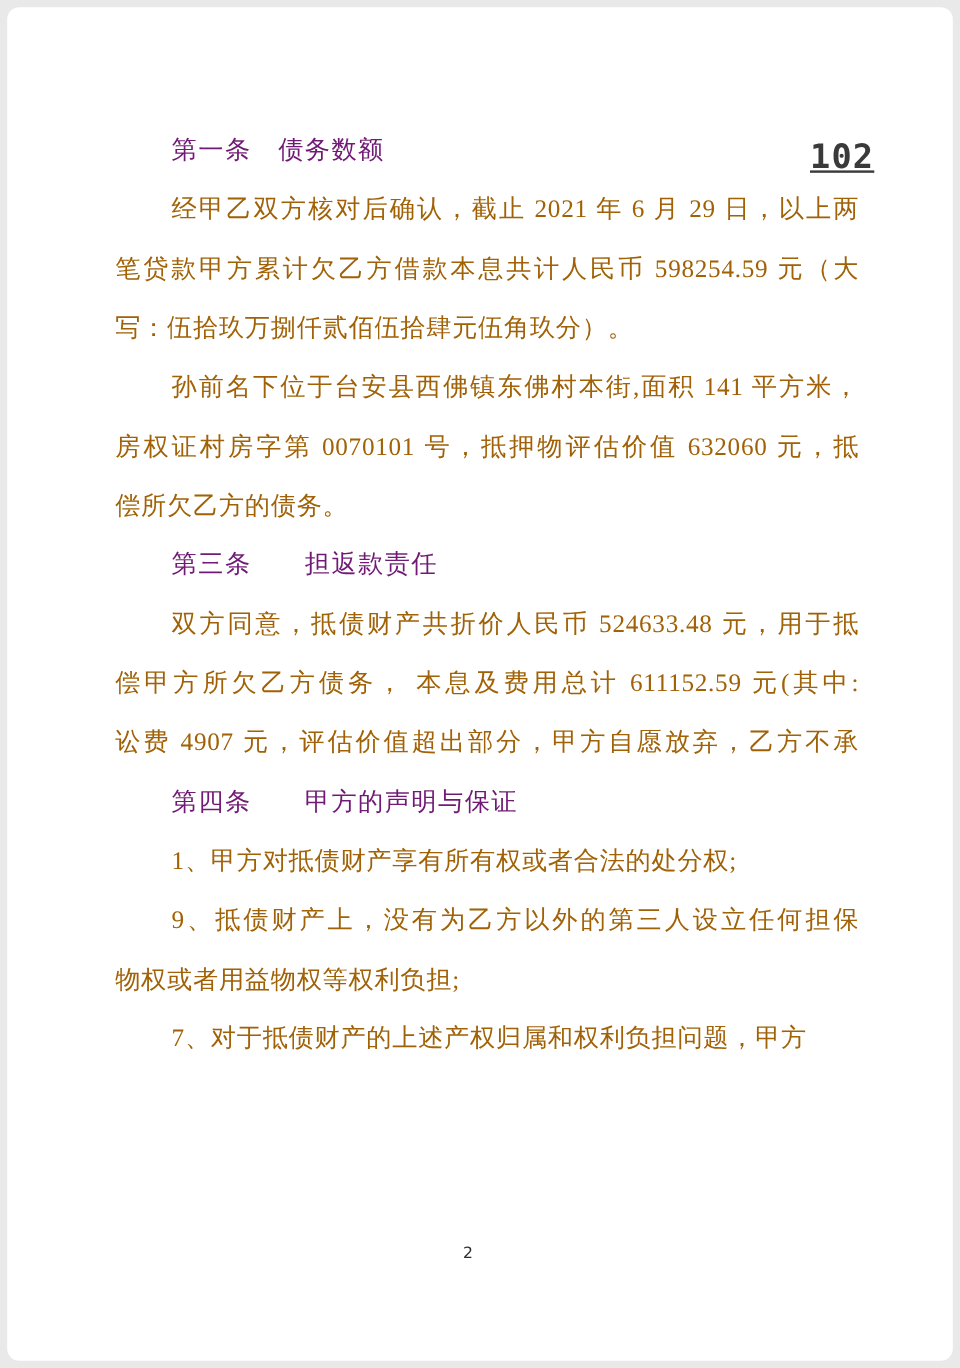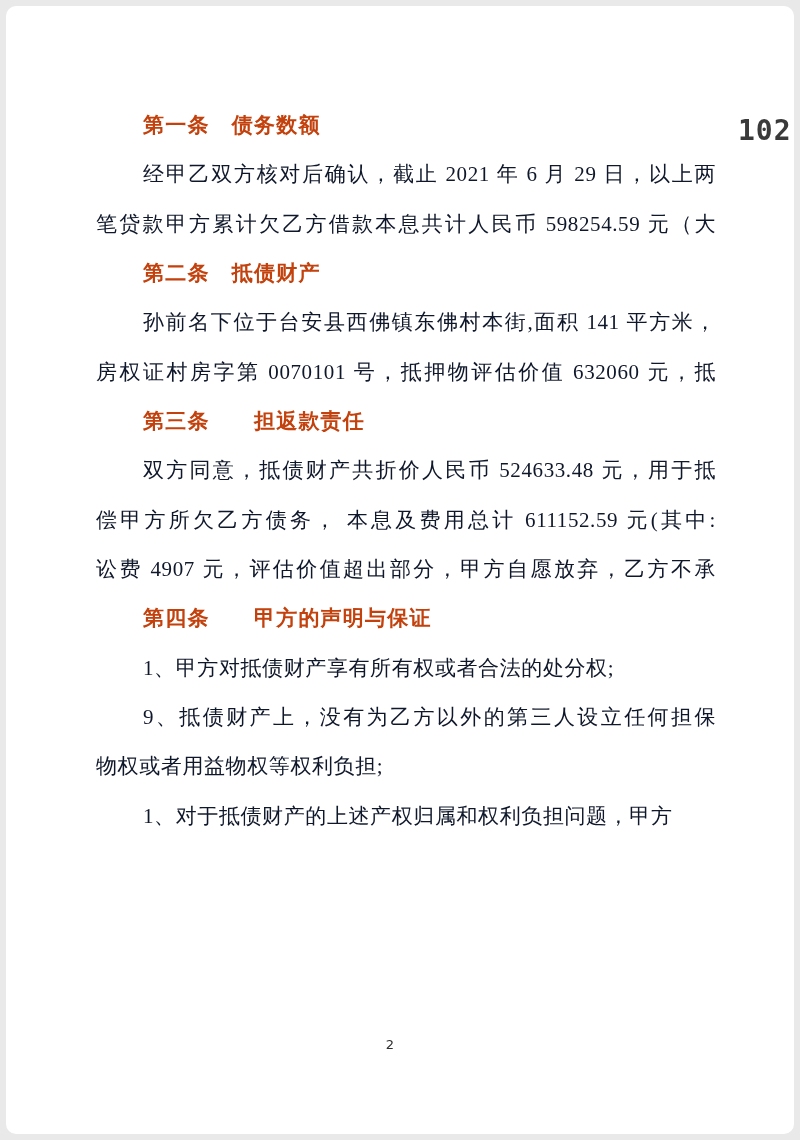--- a/index.html
+++ b/index.html
@@ -12,46 +12,47 @@
     overflow: hidden;
   }
   .page {
     position: absolute;
     left: 6px; top: 6px; right: 6px; bottom: 6px;
     background: #ffffff;
     border-radius: 10px;
   }
   .stamp {
     position: absolute;
-    left: 732px;
+    left: 669px;
     top: 108px;
     font-family: "DejaVu Sans Mono", "Liberation Mono", monospace;
     font-weight: bold;
     font-size: 28px;
     letter-spacing: 1px;
     color: #3a3a3a;
+    text-decoration: underline;
   }
   .content {
     position: absolute;
     left: 90px;
     top: 95px;
     width: 620px;
   }
   .row {
     height: 49.35px;
     line-height: 49.35px;
     font-size: 21px;
     letter-spacing: 0.6px;
-    color: #0f172a;
+    color: #a16207;
     white-space: normal;
     overflow: visible;
   }
   .row.heading {
-    font-weight: bold;
-    color: #c2410c;
+    font-weight: normal;
+    color: #701a75;
     letter-spacing: 1.2px;
     text-indent: 47px;
   }
   .row.indent { text-indent: 47px; }
   .row.fill {
     text-align: justify;
     text-align-last: justify;
     text-justify: inter-character;
   }
   .pagenum {
@@ -70,33 +71,34 @@
 
 <div class="page">
 
   <div class="stamp">102</div>
 
   <div class="content">
 
     <div class="row heading">第一条　债务数额</div>
     <div class="row indent fill">经甲乙双方核对后确认，截止 2021 年 6 月 29 日，以上两</div>
     <div class="row fill">笔贷款甲方累计欠乙方借款本息共计人民币 598254.59 元（大</div>
+    <div class="row">写：伍拾玖万捌仟贰佰伍拾肆元伍角玖分）。</div>
 
-    <div class="row heading">第二条　抵债财产</div>
     <div class="row indent fill">孙前名下位于台安县西佛镇东佛村本街,面积 141 平方米，</div>
     <div class="row fill">房权证村房字第 0070101 号，抵押物评估价值 632060 元，抵</div>
+    <div class="row">偿所欠乙方的债务。</div>
 
     <div class="row heading">第三条　　担返款责任</div>
     <div class="row indent fill">双方同意，抵债财产共折价人民币 524633.48 元，用于抵</div>
     <div class="row fill">偿甲方所欠乙方债务， 本息及费用总计 611152.59 元(其中:</div>
     <div class="row fill">讼费 4907 元，评估价值超出部分，甲方自愿放弃，乙方不承</div>
 
     <div class="row heading">第四条　　甲方的声明与保证</div>
     <div class="row indent">1、甲方对抵债财产享有所有权或者合法的处分权;</div>
     <div class="row indent fill">9、抵债财产上，没有为乙方以外的第三人设立任何担保</div>
     <div class="row">物权或者用益物权等权利负担;</div>
-    <div class="row indent">1、对于抵债财产的上述产权归属和权利负担问题，甲方</div>
+    <div class="row indent">7、对于抵债财产的上述产权归属和权利负担问题，甲方</div>
 
   </div>
 
   <div class="pagenum">2</div>
 
 </div>
 
 </body></html>

